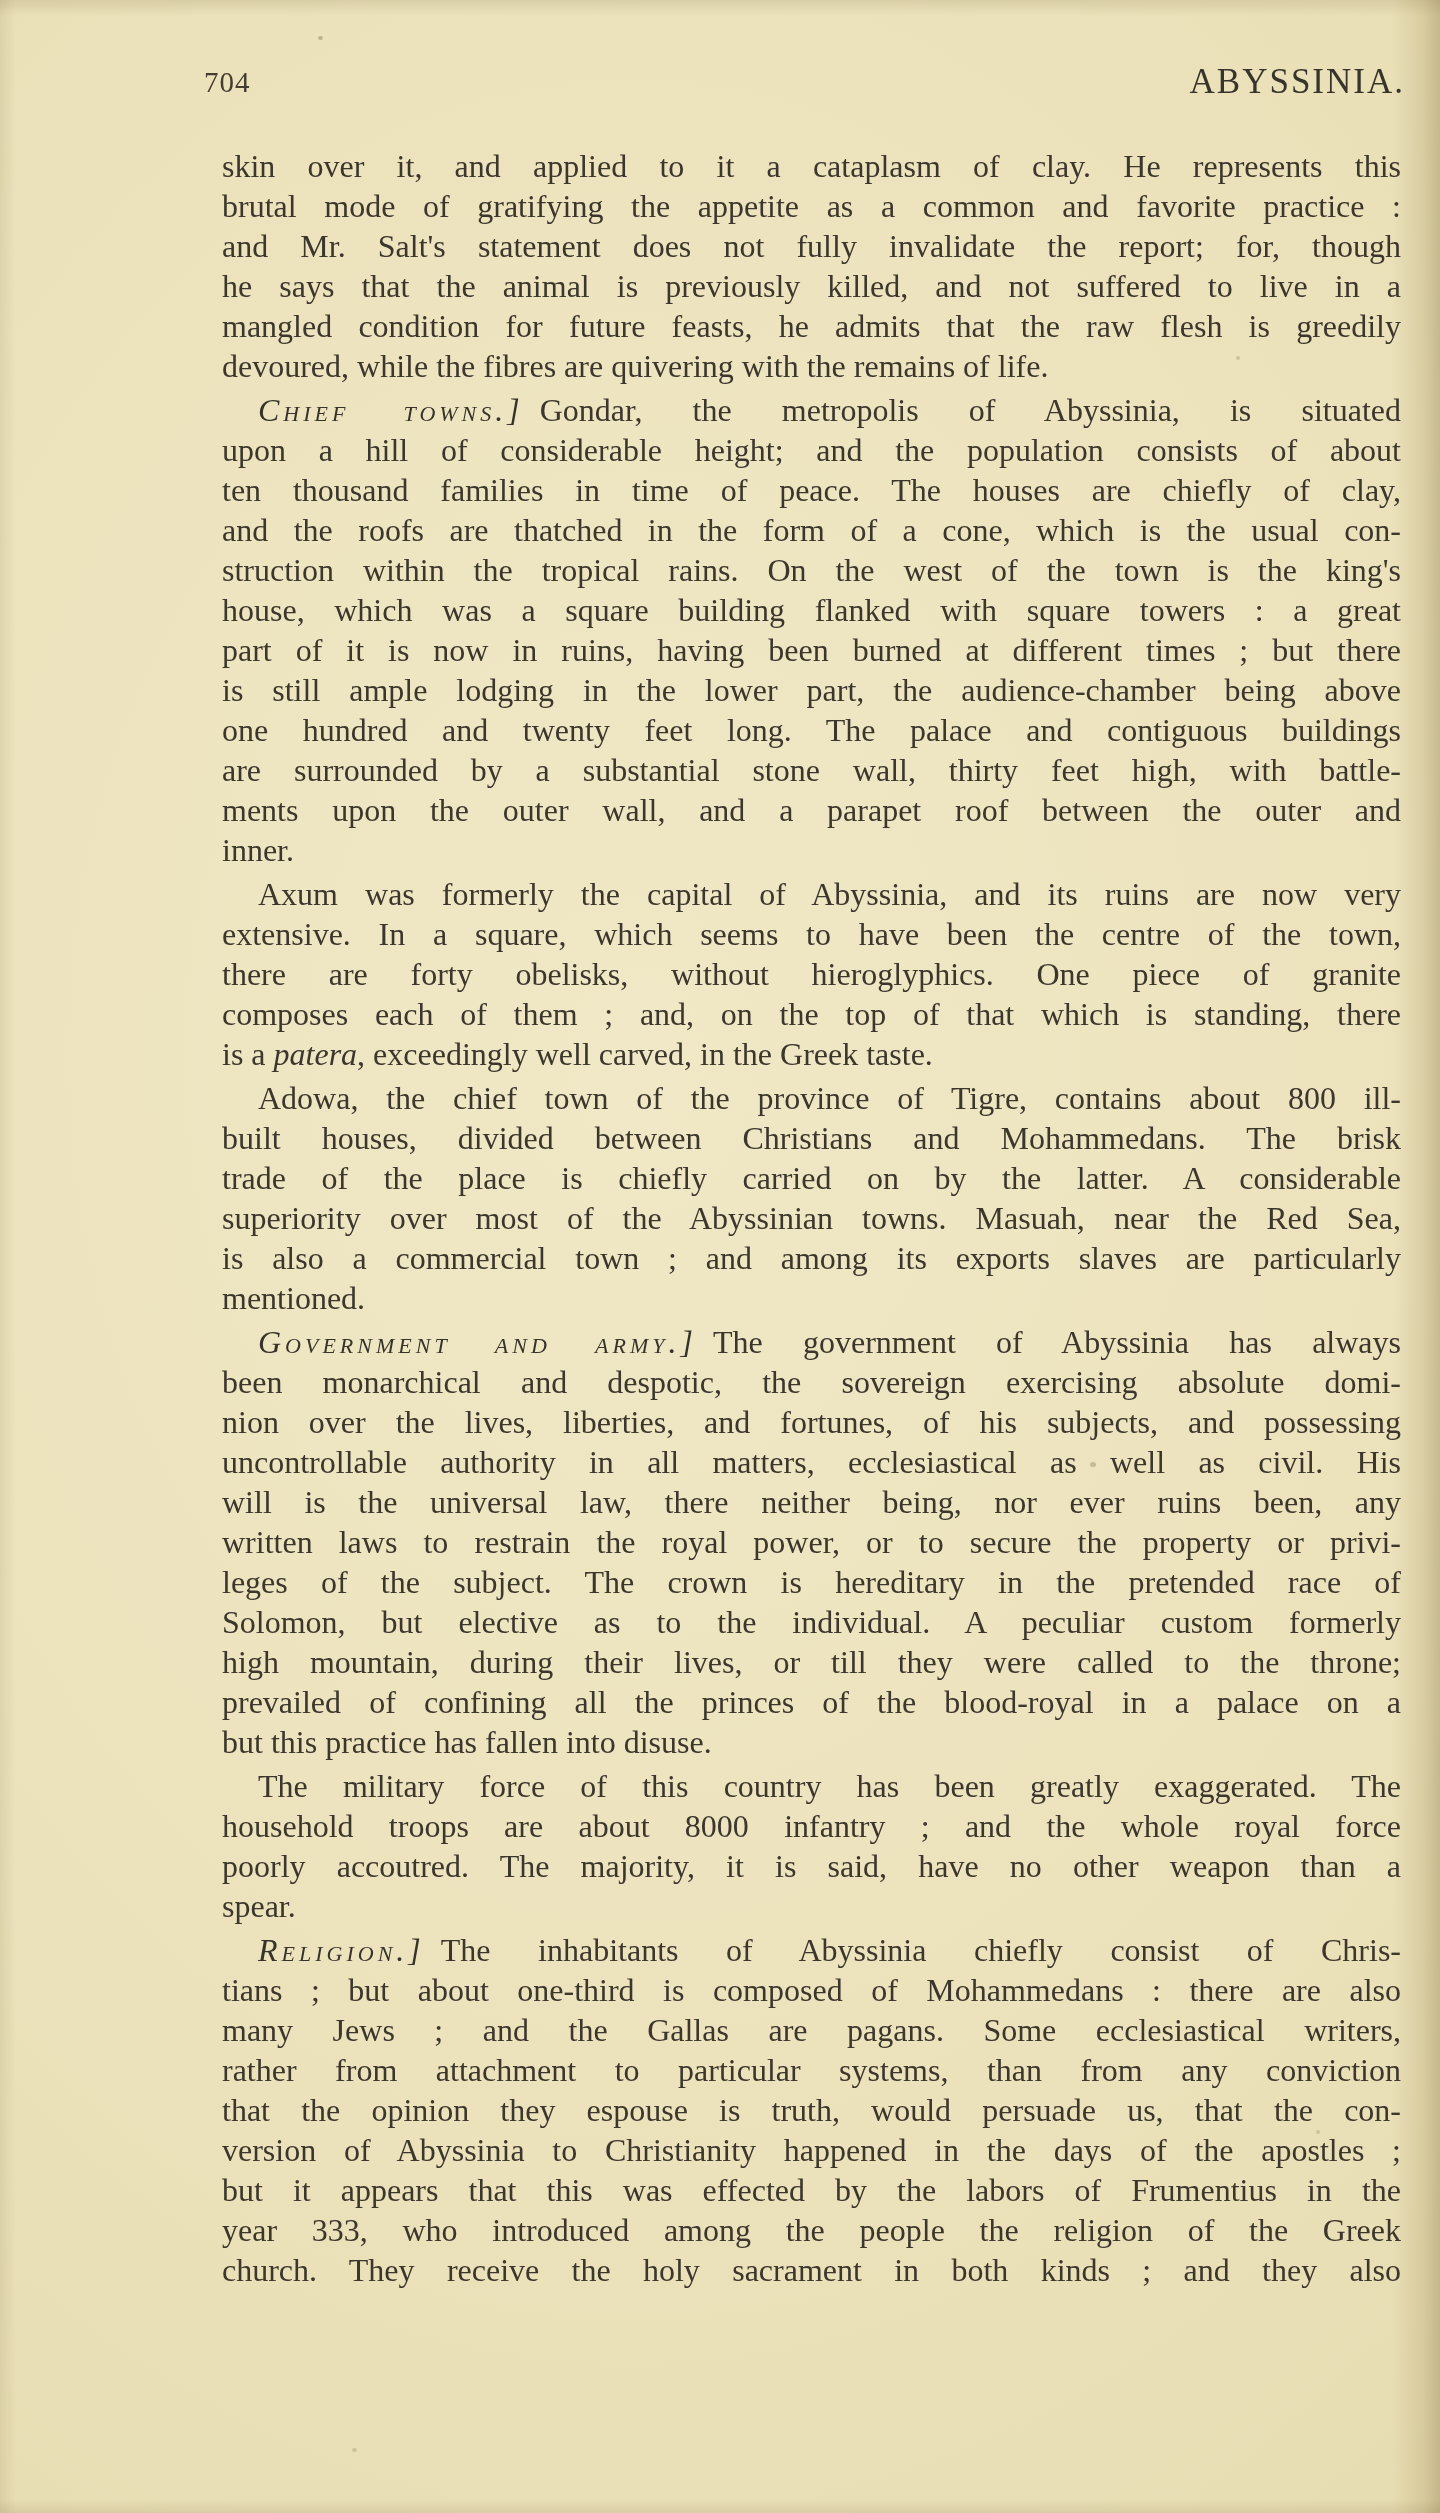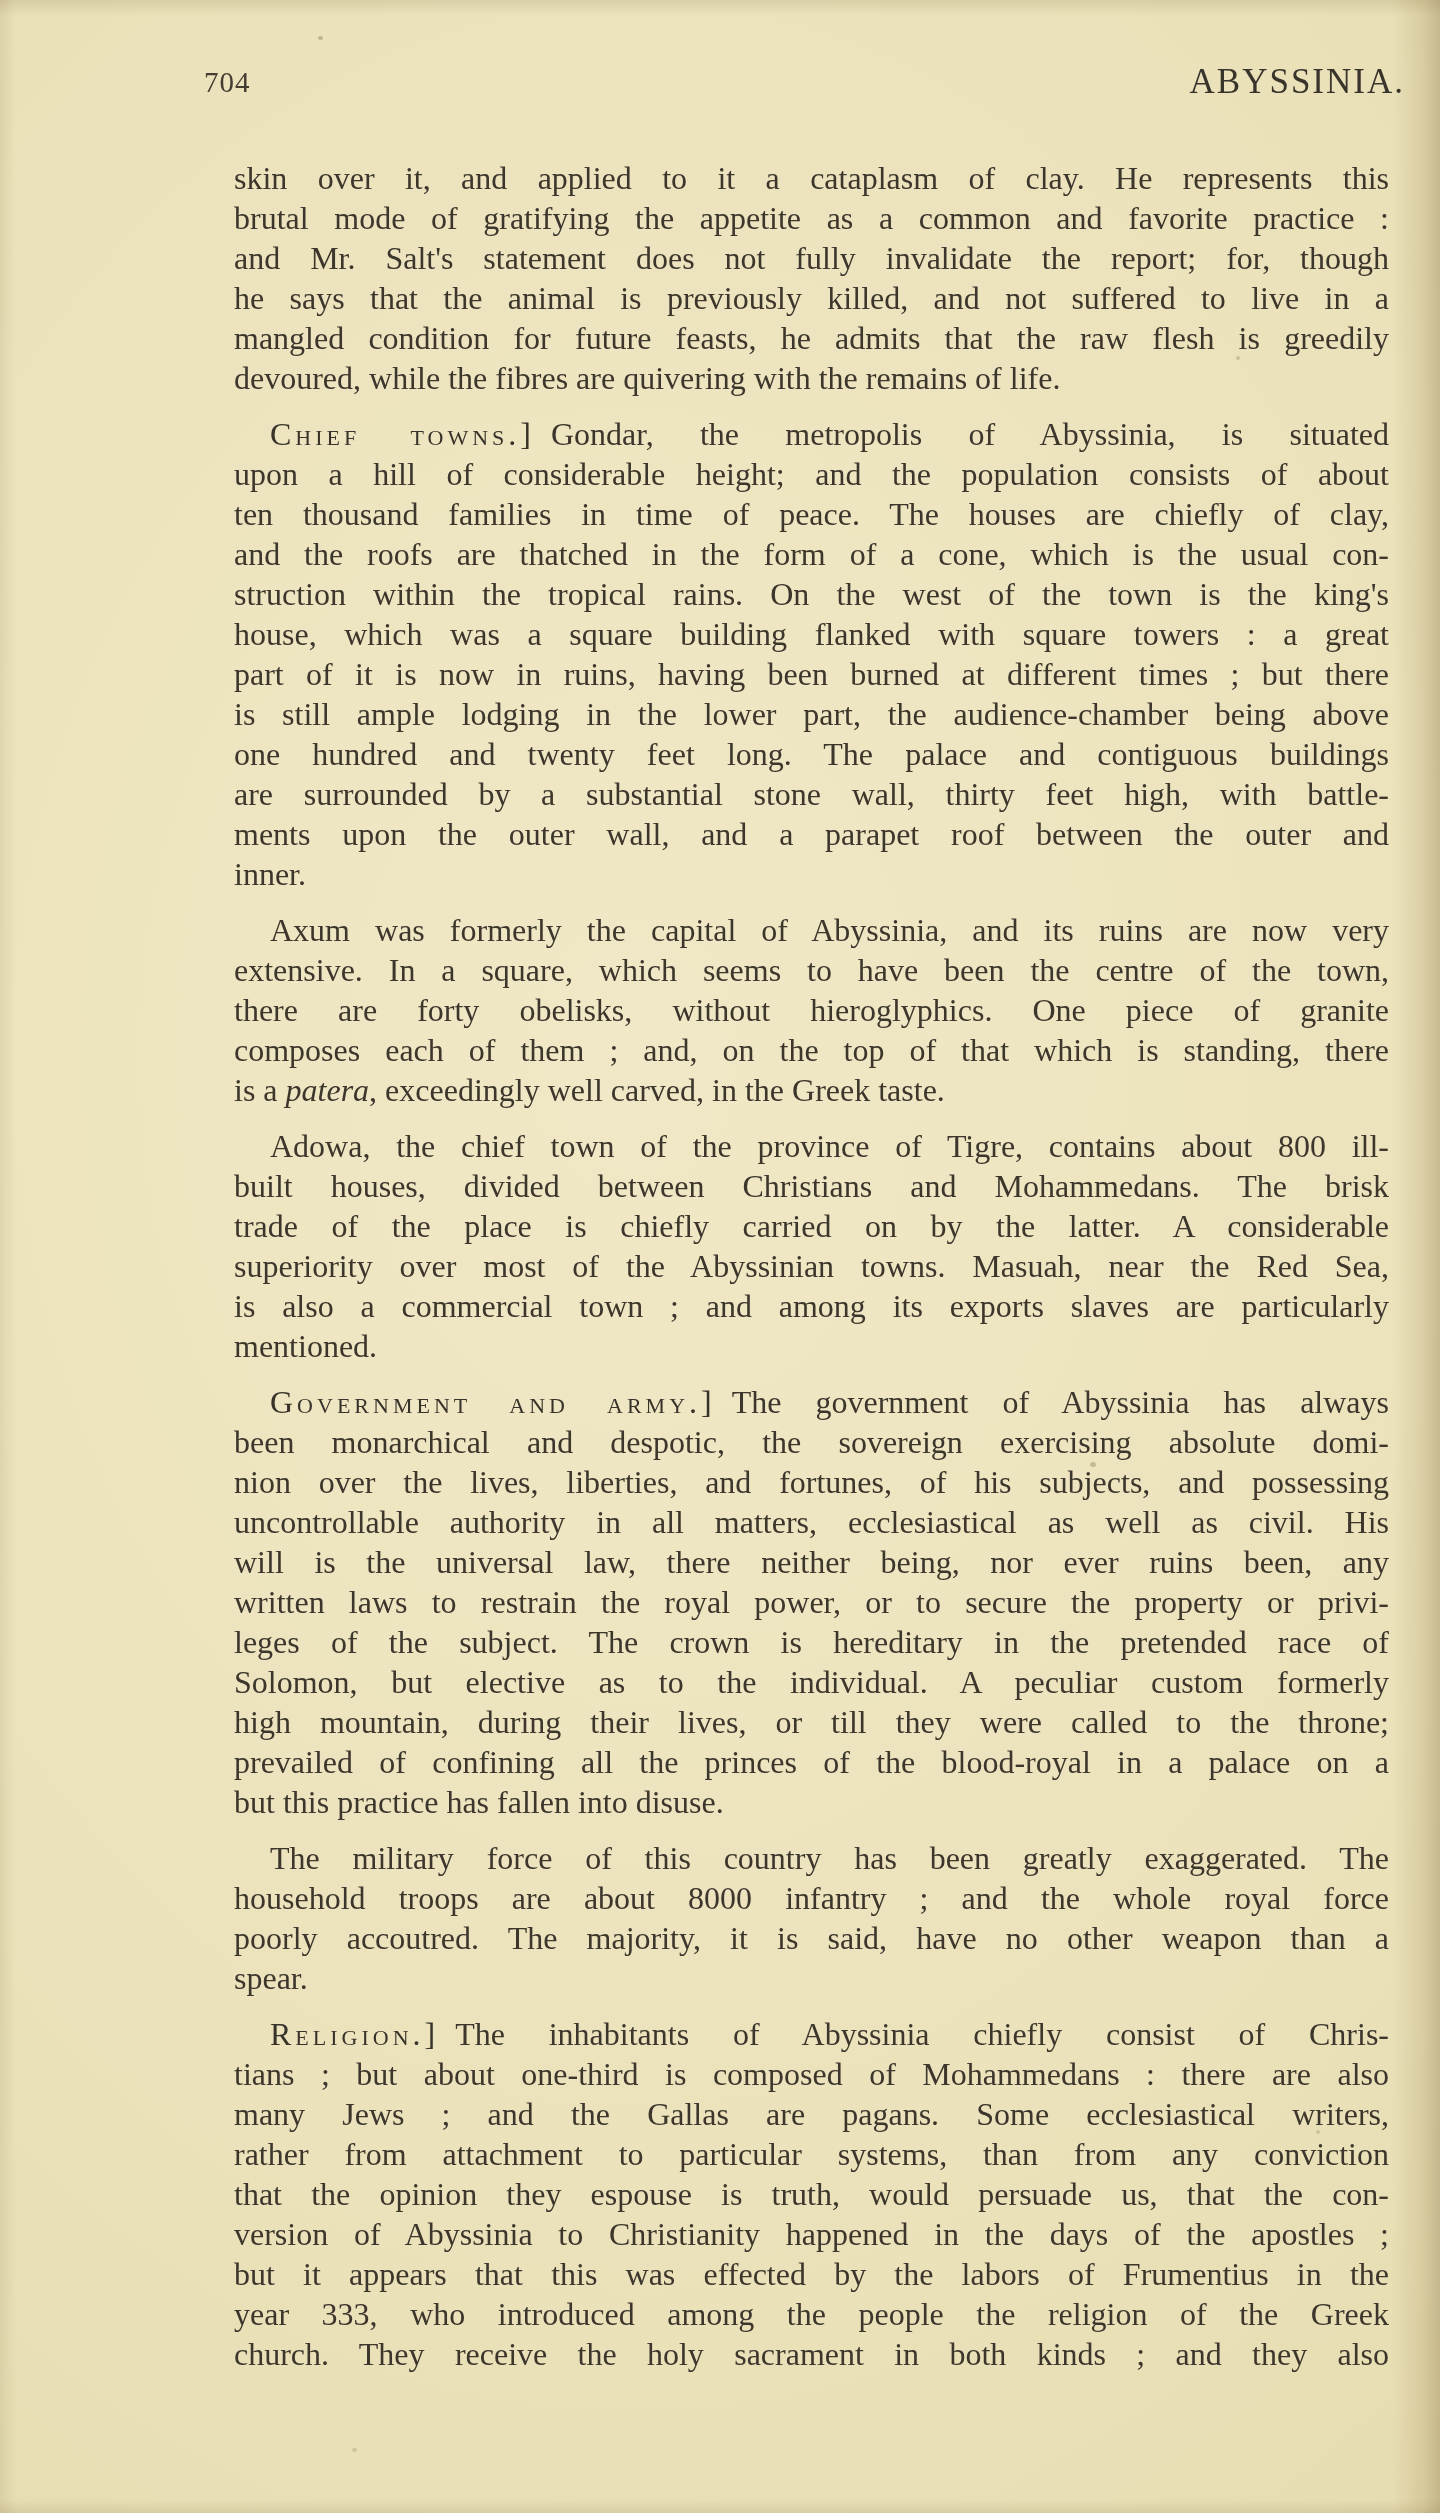--- a/index.html
+++ b/index.html
@@ -28,25 +28,25 @@
     font-size:29px; color:#433d32; letter-spacing:1px;
   }
   .running-title {
     position:absolute; left:218px; top:62px; width:1187px;
     text-align:right; font-size:35px; letter-spacing:2px; color:#39342b;
   }
   .text-block {
     position:absolute; left:218px; top:142px; width:1187px;
     font-size:32px; line-height:40px; color:#3c362c;
   }
-  .para { margin:16px; }
+  .para { margin:4px; }
   .para.indent .line:first-child { text-indent:36px; }
   .line { text-align:justify; text-align-last:justify; height:40px; }
   .line.nj { text-align-last:left; }
-  .sc { font-variant:small-caps; letter-spacing:4px; margin-right:16px; color:#38332a; }
+  .sc { font-variant:small-caps; letter-spacing:4px; margin-right:16px; color:#38332a;font-style:italic; }
   .it { font-style:italic; }
 </style>
 </head>
 <body>
 
 <div class="page">
   <div class="edge-top"></div>
   <div class="edge-bottom"></div>
   <div class="edge-left"></div>
   <div class="edge-right"></div>

